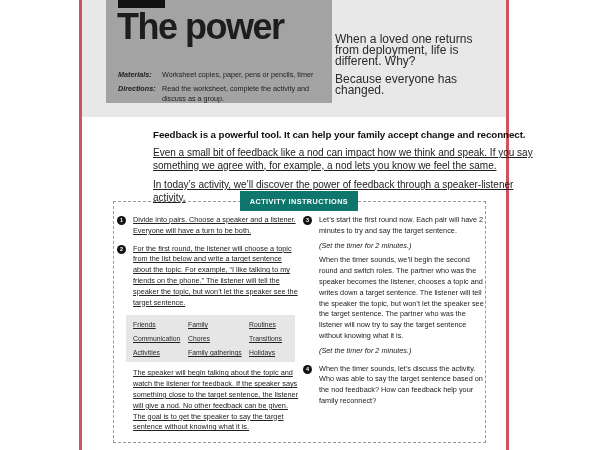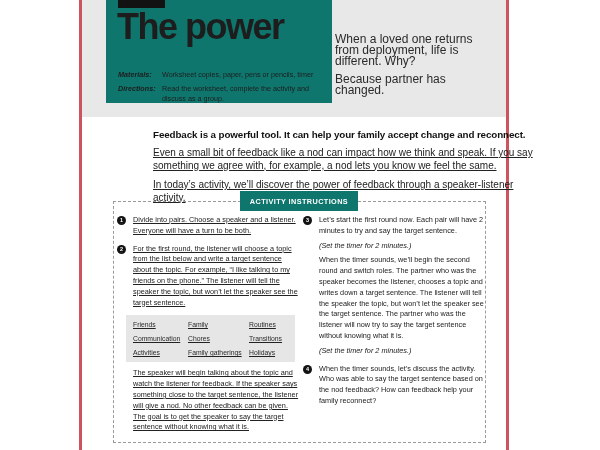--- a/index.html
+++ b/index.html
@@ -14,21 +14,21 @@
   .red-frame{
     position:absolute; left:79px; top:-12px; width:430px; height:478px;
     border:3px solid #cd545e; background:transparent; pointer-events:none;
   }
   .gray-band{
     position:absolute; left:82px; top:0; width:424px; height:117px;
     background:#e9e8e8;
   }
   .header-card{
     position:absolute; left:106px; top:0; width:226px; height:103px;
-    background:#0f766e;
+    background:#a3a3a3;
   }
   .header-tag{
     position:absolute; left:12px; top:0; width:47px; height:8px;
     background:#121212;
   }
   .title{
     position:absolute; left:11px; top:9px;
     font-size:36px; font-weight:800; letter-spacing:-1.5px; line-height:36px;
     color:#1d1d1d; white-space:nowrap;
   }
@@ -102,21 +102,21 @@
     </div>
     <div class="meta-row">
       <span class="meta-label">Directions:</span>
       <span class="meta-value">Read the worksheet, complete the activity and discuss as a group.</span>
     </div>
   </div>
 </div>
 
 <div class="side-note">
   <p>When a loved one returns from deployment, life is different. Why?</p>
-  <p>Because partner has changed.</p>
+  <p>Because everyone has changed.</p>
 </div>
 
 <div class="intro">
   <div class="intro-heading">Feedback is a powerful tool. It can help your family accept change and reconnect.</div>
   <p>Even a small bit of feedback like a nod can impact how we think and speak. If you say something we agree with, for example, a nod lets you know we feel the same.</p>
   <p>In today’s activity, we’ll discover the power of feedback through a speaker-listener activity.</p>
 </div>
 
 <div class="instructions-box"></div>
 <div class="banner">ACTIVITY INSTRUCTIONS</div>

